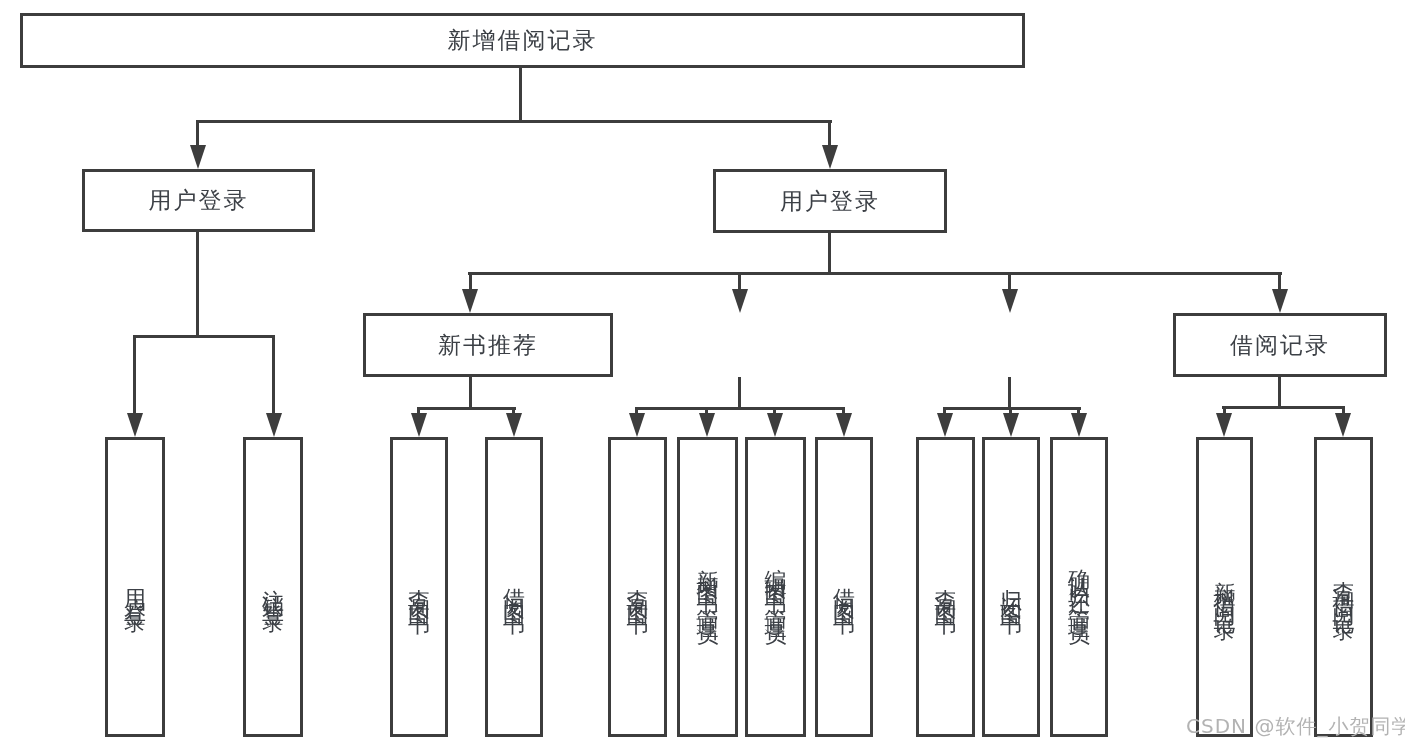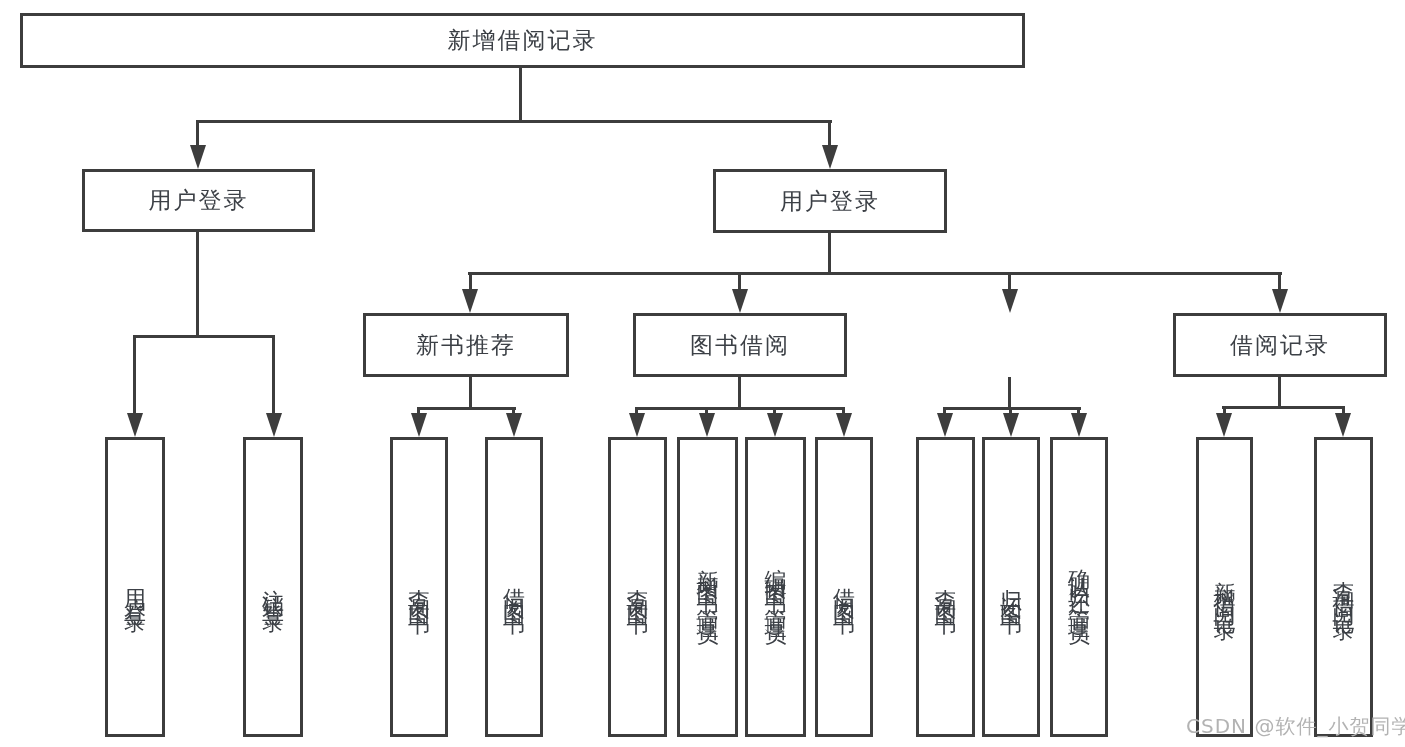--- a/index.html
+++ b/index.html
@@ -36,25 +36,22 @@
     <span>新增借阅记录</span>
   </div>
 
   <div class="box h" style="left:82px;top:169px;width:233px;height:63px">
     <span>用户登录</span>
   </div>
   <div class="box h" style="left:713px;top:169px;width:234px;height:64px">
     <span>用户登录</span>
   </div>
 
-  <div class="box h" style="left:363px;top:313px;width:206px;height:64px">
+  <div class="box h" style="left:363px;top:313px;width:250px;height:64px">
     <span>新书推荐</span>
-  </div>
-  <div class="box h" style="left:633px;top:313px;width:214px;height:64px">
-    <span>图书借阅</span>
   </div>
   <div class="box h" style="left:1173px;top:313px;width:214px;height:64px">
     <span>借阅记录</span>
   </div>
 
   <div class="box v" style="left:105px;top:437px;width:60px;height:300px">
     <span>用户登录</span>
   </div>
   <div class="box v" style="left:243px;top:437px;width:60px;height:300px">
     <span>注销登录</span>

